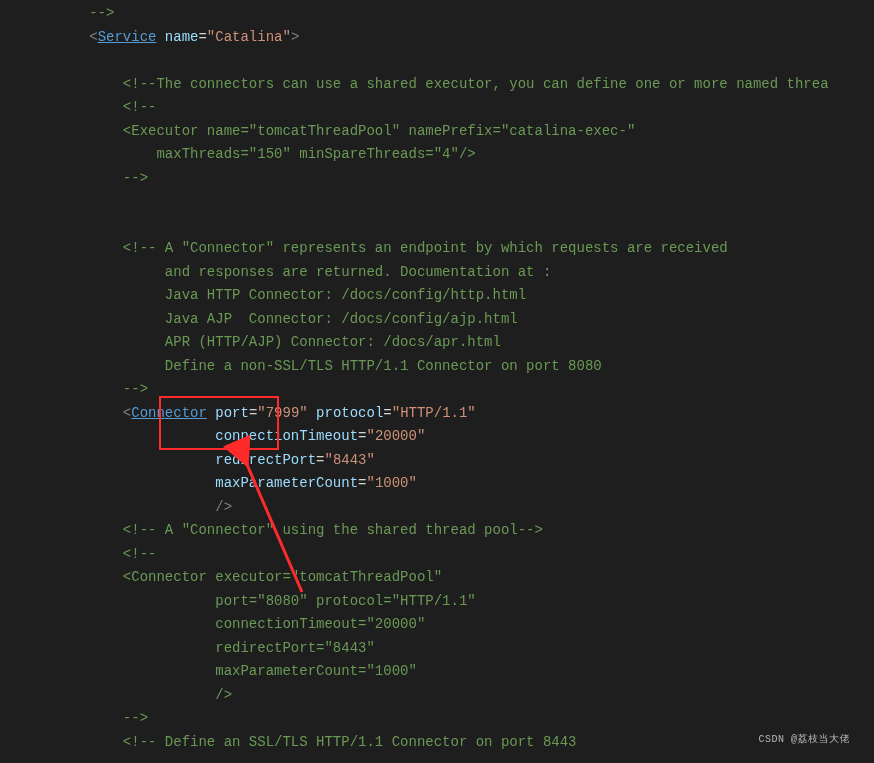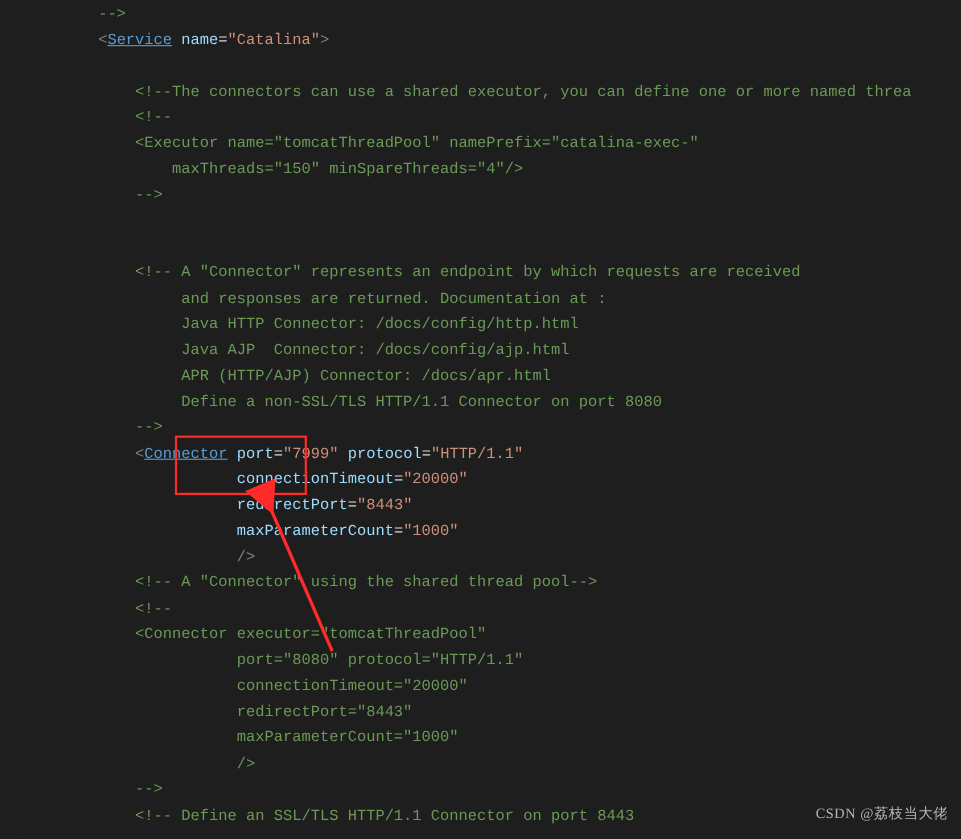--- a/index.html
+++ b/index.html
@@ -42,25 +42,25 @@
     position:absolute;
     border:2px solid #ff2a2a;
     pointer-events:none;
   }
   .arrow {
     position:absolute;
     pointer-events:none;
   }
   .watermark {
     position:absolute;
-    right:12px;
+    right:24px;
     bottom:12px;
     color:#cfcfcf;
-    font-family: Liberation Serif, serif;
-    font-size:13px;
+    font-family: Liberation Mono, monospace;
+    font-size:10px;
     opacity:0.85;
     letter-spacing:0.5px;
   }
 </style>
 </head>
 <body>
 
 <div class="editor">
   <div class="gutter"></div>
   <div class="code-area" id="code-area"><div class="line">        <span class="gray">--&gt;</span></div><div class="line">        <span class="punct">&lt;</span><span class="blue">Service</span><span class="white"> </span><span class="cyan">name</span><span class="white">=</span><span class="orange">"Catalina"</span><span class="punct">&gt;</span></div><div class="line"><span class="white"> </span></div><div class="line">            <span class="gray">&lt;!--The connectors can use a shared executor, you can define one or more named threa</span></div><div class="line">            <span class="gray">&lt;!--</span></div><div class="line">            <span class="gray">&lt;Executor name="tomcatThreadPool" namePrefix="catalina-exec-"</span></div><div class="line">            <span class="gray">    maxThreads="150" minSpareThreads="4"/&gt;</span></div><div class="line">            <span class="gray">--&gt;</span></div><div class="line"><span class="white"> </span></div><div class="line"><span class="white"> </span></div><div class="line">            <span class="gray">&lt;!-- A "Connector" represents an endpoint by which requests are received</span></div><div class="line">            <span class="gray">     and responses are returned. Documentation at :</span></div><div class="line">            <span class="gray">     Java HTTP Connector: /docs/config/http.html</span></div><div class="line">            <span class="gray">     Java AJP  Connector: /docs/config/ajp.html</span></div><div class="line">            <span class="gray">     APR (HTTP/AJP) Connector: /docs/apr.html</span></div><div class="line">            <span class="gray">     Define a non-SSL/TLS HTTP/1.1 Connector on port 8080</span></div><div class="line">            <span class="gray">--&gt;</span></div><div class="line">            <span class="punct">&lt;</span><span class="blue">Connector</span><span class="white"> </span><span class="cyan">port</span><span class="white">=</span><span class="orange">"7999"</span><span class="white"> </span><span class="cyan">protocol</span><span class="white">=</span><span class="orange">"HTTP/1.1"</span></div><div class="line">            <span class="white">           </span><span class="cyan">connectionTimeout</span><span class="white">=</span><span class="orange">"20000"</span></div><div class="line">            <span class="white">           </span><span class="cyan">redirectPort</span><span class="white">=</span><span class="orange">"8443"</span></div><div class="line">            <span class="white">           </span><span class="cyan">maxParameterCount</span><span class="white">=</span><span class="orange">"1000"</span></div><div class="line">            <span class="white">           </span><span class="punct">/&gt;</span></div><div class="line">            <span class="gray">&lt;!-- A "Connector" using the shared thread pool--&gt;</span></div><div class="line">            <span class="gray">&lt;!--</span></div><div class="line">            <span class="gray">&lt;Connector executor="tomcatThreadPool"</span></div><div class="line">            <span class="gray">           port="8080" protocol="HTTP/1.1"</span></div><div class="line">            <span class="gray">           connectionTimeout="20000"</span></div><div class="line">            <span class="gray">           redirectPort="8443"</span></div><div class="line">            <span class="gray">           maxParameterCount="1000"</span></div><div class="line">            <span class="gray">           /&gt;</span></div><div class="line">            <span class="gray">--&gt;</span></div><div class="line">            <span class="gray">&lt;!-- Define an SSL/TLS HTTP/1.1 Connector on port 8443</span></div></div>

